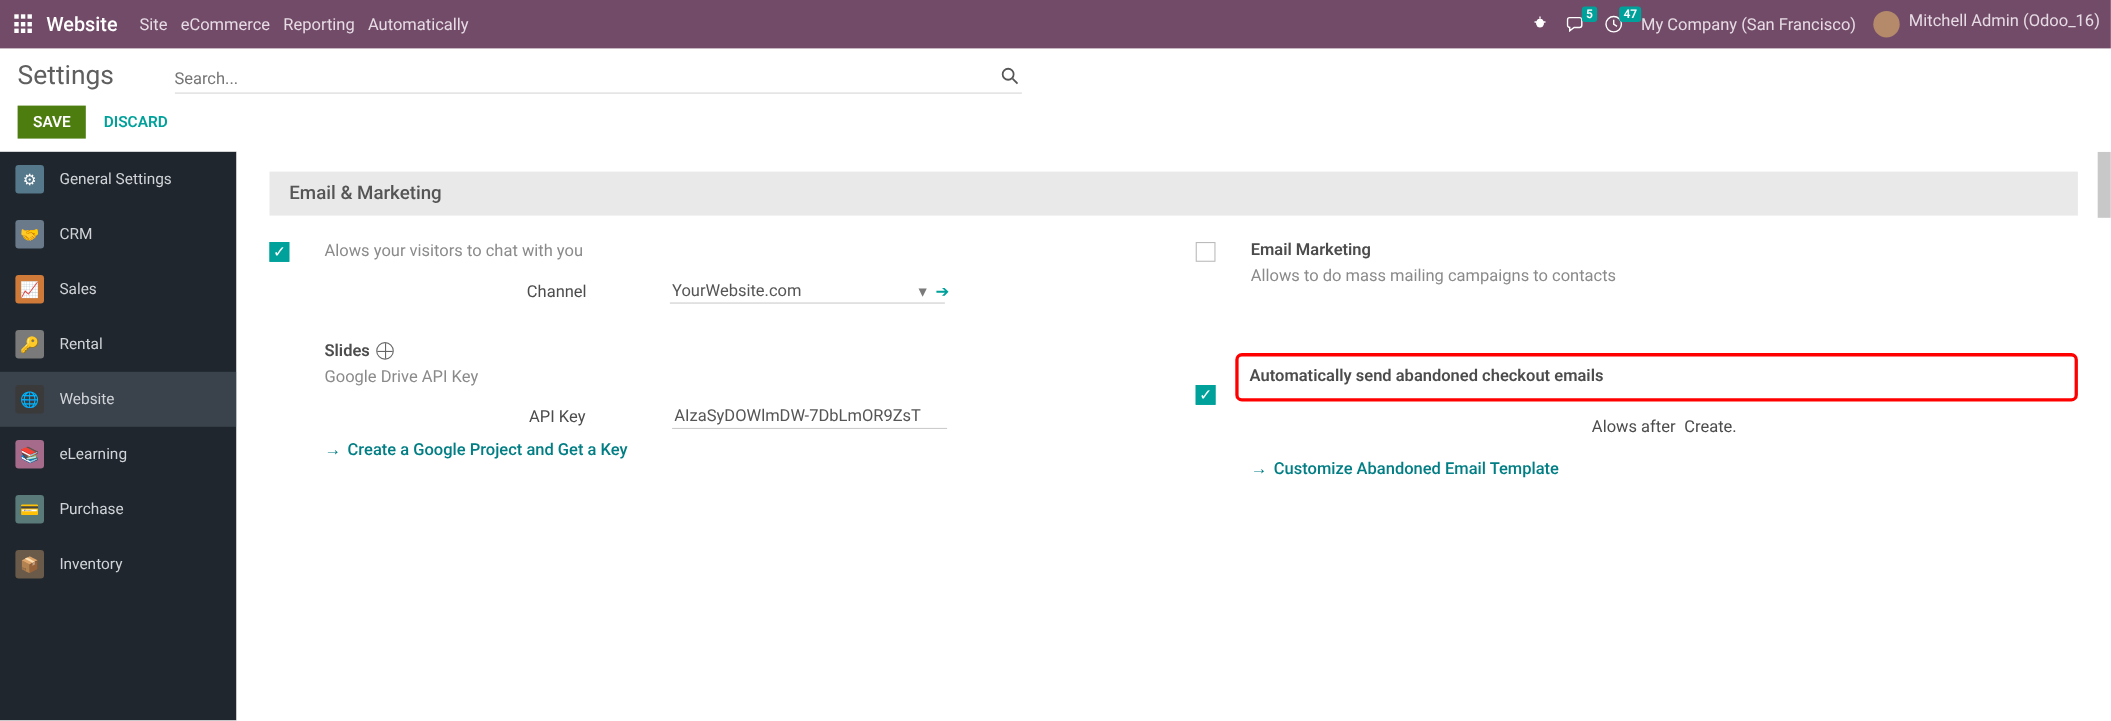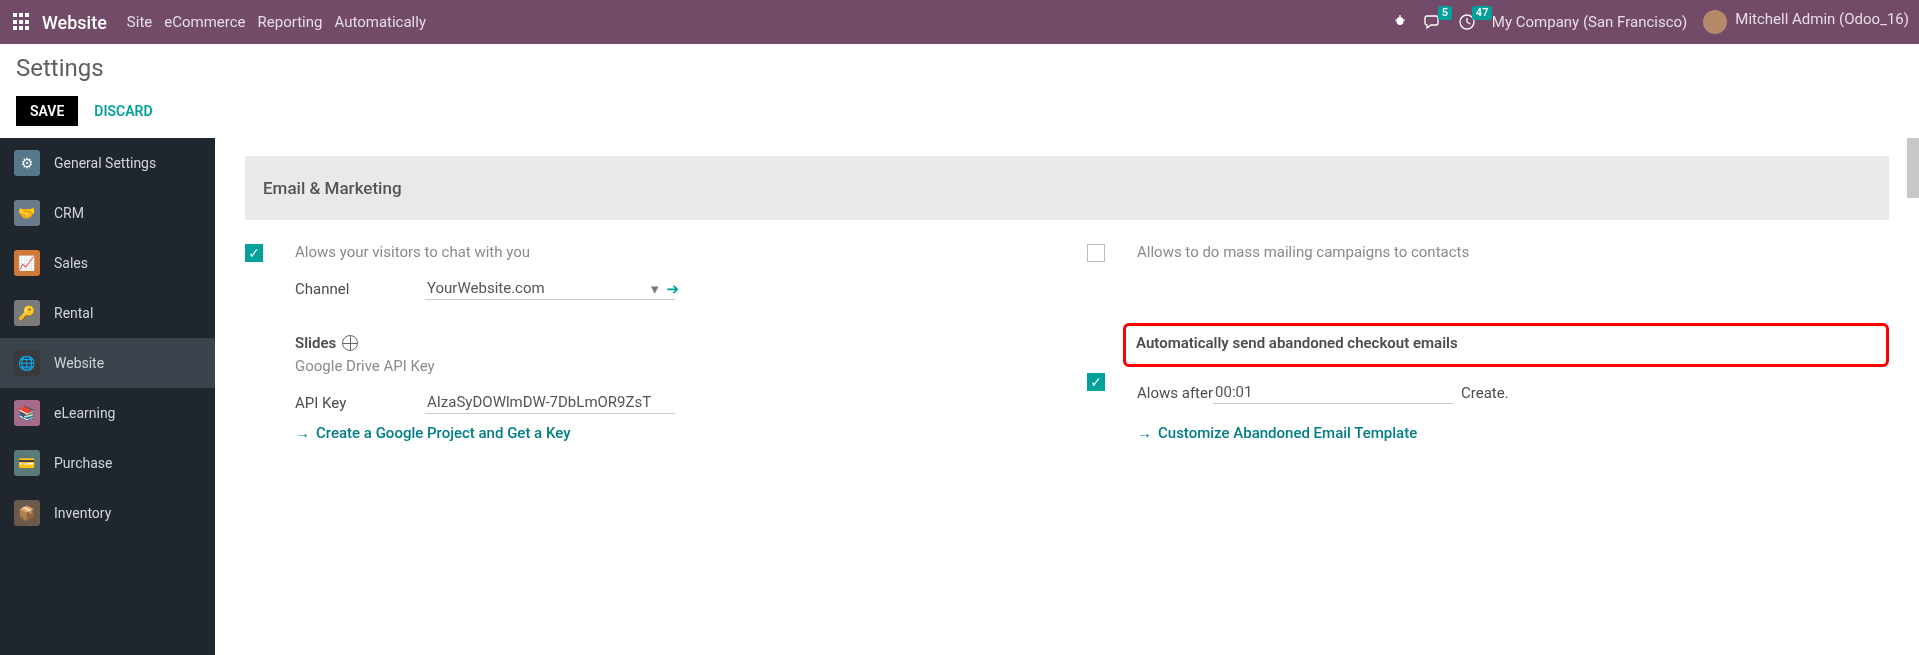--- a/index.html
+++ b/index.html
@@ -17,47 +17,47 @@
 .topnav .icon-btn { position:relative; cursor:pointer; color:#fff; }
 .topnav .badge { position:absolute; top:-7px; left:14px; background:#00a19a; color:#fff; font-size:11px; padding:0 4px; border-radius:3px; line-height:14px; font-weight:600;}
 .topnav .company { font-size:15px; color:#e7dbe5; cursor:pointer; }
 .topnav .user { display:flex; gap:8px; font-size:15px; color:#e7dbe5; cursor:pointer; }
 .topnav .avatar { width:24px; height:24px; border-radius:50%; background:#b48a6b; }
 
 
 .ctrlbar { height:94px; padding:10px 16px 0; display:flex; justify-content:flex-start; align-items:flex-start; border-bottom:0; }
 .ctrlbar .left .title { font-size:24px; color:#5f5f5f; margin-bottom:14px;}
 .ctrlbar .btns { display:flex; gap:10px; }
-.ctrlbar .btn-save { background:#000000; color:#fff; border:none; padding:7px 14px; font-weight:600; font-size:14px; cursor:pointer; }
+.ctrlbar .btn-save { background:#4d7c0f; color:#fff; border:none; padding:7px 14px; font-weight:600; font-size:14px; cursor:pointer; }
 .ctrlbar .btn-discard { background:transparent; color:#00a19a; border:none; padding:7px 6px; font-weight:600; font-size:14px; cursor:pointer; }
 .ctrlbar .search-wrap { width:770px; padding-top:4px; }
 .ctrlbar .search { position:relative; border-bottom:1px solid #ccc; }
 .ctrlbar .search input { width:100%; border:none; outline:none; font-size:15px; padding:4px 28px 4px 0; color:#666; }
 .ctrlbar .search .mag { position:absolute; right:2px; top:2px; color:#6b6b6b; cursor:pointer; }
 
 
 .main { display:flex; height:calc(655px - 44px - 94px); }
 .sidebar { width:215px; background:#1f262d; overflow:hidden; }
 .sidebar .item { display:flex; align-items:center; gap:14px; padding:12px 14px; color:#d0d4d8; font-size:14px; cursor:pointer; }
 .sidebar .item.active { background:#3a424b; }
 .sidebar .icon-box { width:26px; height:26px; border-radius:3px; display:flex; align-items:center; justify-content:center; color:#fff; font-size:14px;}
 .ic-gear{background:#55788a;} .ic-crm{background:#6a7a8a;} .ic-sales{background:#d07a3a;} .ic-rental{background:#7a7a7a;} .ic-web{background:#3a3a3a;} .ic-elearn{background:#a66b8a;} .ic-purch{background:#5a7a7a;} .ic-inv{background:#6a5a4a;}
 
 .content { flex:1; position:relative; background:#fff; overflow:hidden; }
 .content-inner { padding:0 30px 20px 30px; }
-.section-hdr { background:#e9e9e9; color:#555; font-size:17px; font-weight:500; padding:22px 18px; margin:18px 0 22px; }
+.section-hdr { background:#e9e9e9; color:#555; font-size:17px; font-weight:500; padding:10px 18px; margin:18px 0 22px; }
 .grid { display:flex; gap:40px; }
 .col { flex:1; display:flex; }
 .chk-col { width:50px; padding-top:2px; }
 .chk { width:18px; height:18px; border:1px solid #bbb; display:inline-flex; align-items:center; justify-content:center; cursor:pointer; }
 .chk.checked { background:#00a19a; border-color:#00a19a; color:#fff; }
 .body-col { flex:1; }
 .opt-title { font-weight:600; color:#4c4c4c; font-size:15px; margin-bottom:4px; display:flex; align-items:center; gap:6px;}
 .opt-desc { color:#8a8a8a; font-size:15px; margin-bottom:14px; line-height:1.4;}
-.field-row { display:flex; align-items:center; margin-bottom:10px; font-size:15px;}
+.field-row { display:flex; align-items:center; margin-bottom:10px; font-size:15px;justify-content:center;}
 .field-row .lbl { width:130px; color:#4c4c4c; }
 .underline-input { border:none; border-bottom:1px solid #ccc; padding:2px 2px; font-size:15px; color:#555; width:250px; outline:none; background:transparent;}
 .caret { color:#7a7a7a; cursor:pointer; margin-left:-24px;}
 .ext-link { color:#00a19a; cursor:pointer; margin-left:8px;}
 .action-link { color:#017e84; font-size:15px; font-weight:500; cursor:pointer; display:inline-flex; align-items:center; gap:6px;}
 .action-link .arrow { font-weight:700; }
 .highlight-box { border:3px solid #f00; border-radius:6px; padding:8px 10px; margin-left:-14px; margin-top:-10px; }
 .globe { width:16px; height:16px; border:1.5px solid #666; border-radius:50%; position:relative; display:inline-block;}
 .globe::before{content:"";position:absolute;left:50%;top:0;bottom:0;width:1px;background:#666;}
 .globe::after{content:"";position:absolute;top:50%;left:0;right:0;height:1px;background:#666;}
@@ -119,20 +119,31 @@
 </div>
 
 <div class="ctrlbar">
   <div class="left">
     <div class="title">Settings</div>
     <div class="btns">
       <button class="btn-save">SAVE</button>
       <button class="btn-discard">DISCARD</button>
     </div>
   </div>
+  <div class="search-wrap">
+    <div class="search">
+      <input type="text" placeholder="Search..." style="">
+      <span class="mag">
+        <svg width="18" height="18" viewBox="0 0 18 18">
+            <circle cx="7.5" cy="7.5" r="5" fill="none" stroke="#555" stroke-width="1.6"></circle>
+            <line x1="11.5" y1="11.5" x2="16" y2="16" stroke="#555" stroke-width="1.6"></line>
+          </svg>
+      </span>
+    </div>
+  </div>
 </div>
 
 <div class="main">
   <div class="sidebar">
     <div class="item">
         <div class="icon-box ic-gear">⚙</div>
         <span>General Settings</span>
       </div>
     <div class="item">
         <div class="icon-box ic-crm">🤝</div>
@@ -202,33 +213,33 @@
         </div>
       </div>
 
       <div class="col">
         <div class="chk-col">
           <div class="chk"></div>
           <div style="height:108px"></div>
           <div class="chk checked">✓</div>
         </div>
         <div class="body-col">
+          <div class="opt-title">Email Marketing</div>
           <div class="opt-desc">Allows to do mass mailing campaigns to contacts</div>
 
           <div style="height:56px"></div>
 
           <div class="highlight-box">
             <div class="opt-title">Automatically send abandoned checkout emails</div>
           </div>
 
           <div style="height:14px"></div>
 
           <div class="field-row">
             <span>Alows after</span>
-            <input class="underline-input" style="width: 240px; margin-left: 0px;" value="00:01">
             <span style="margin-left:8px">Create.</span>
           </div>
 
           <div style="height:10px"></div>
 
           <div class="action-link">
             <span class="arrow">→</span>
             <span>Customize Abandoned Email Template</span>
           </div>
         </div>

